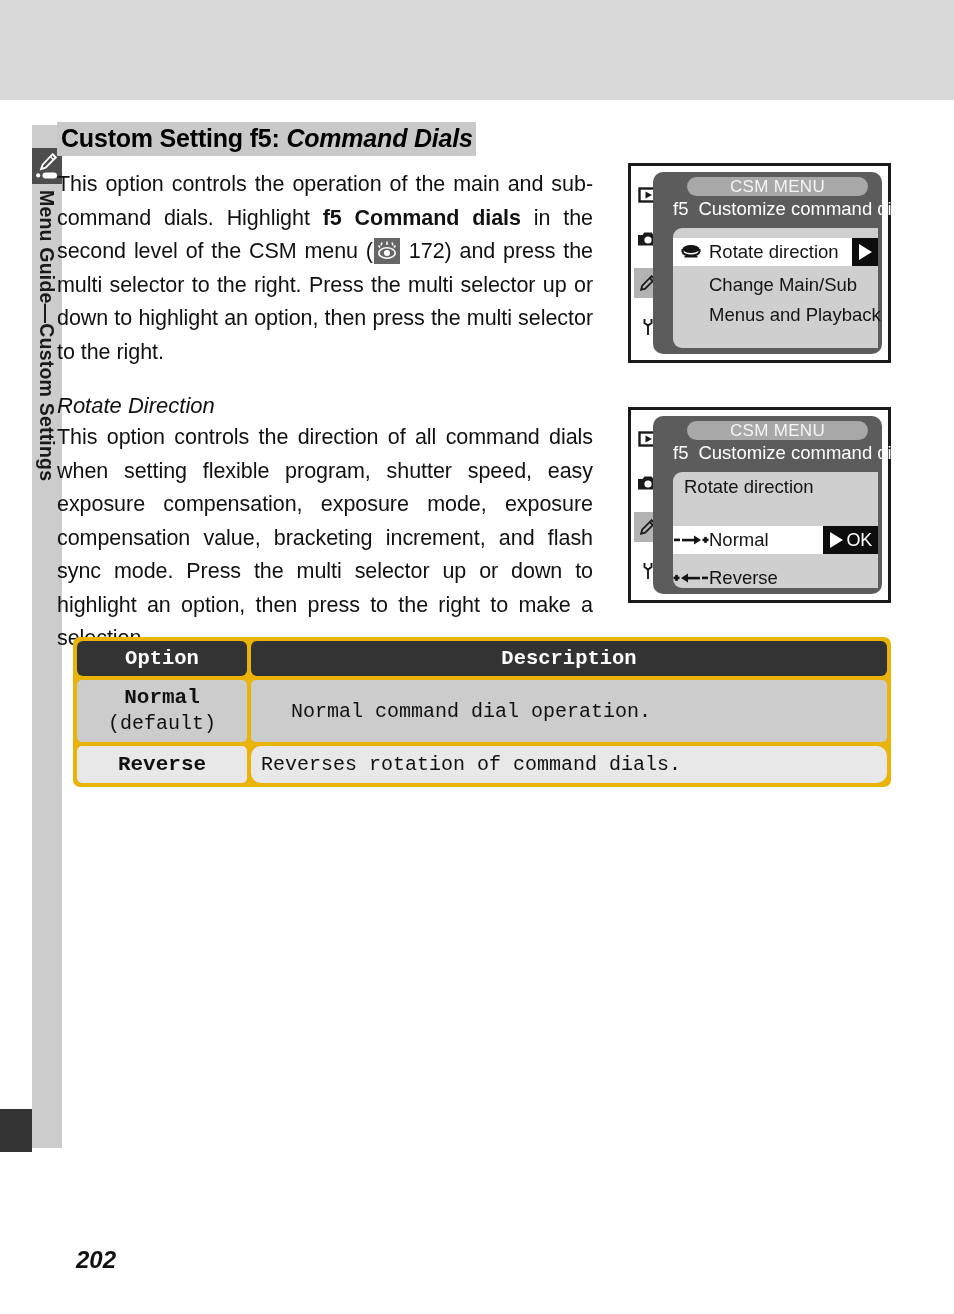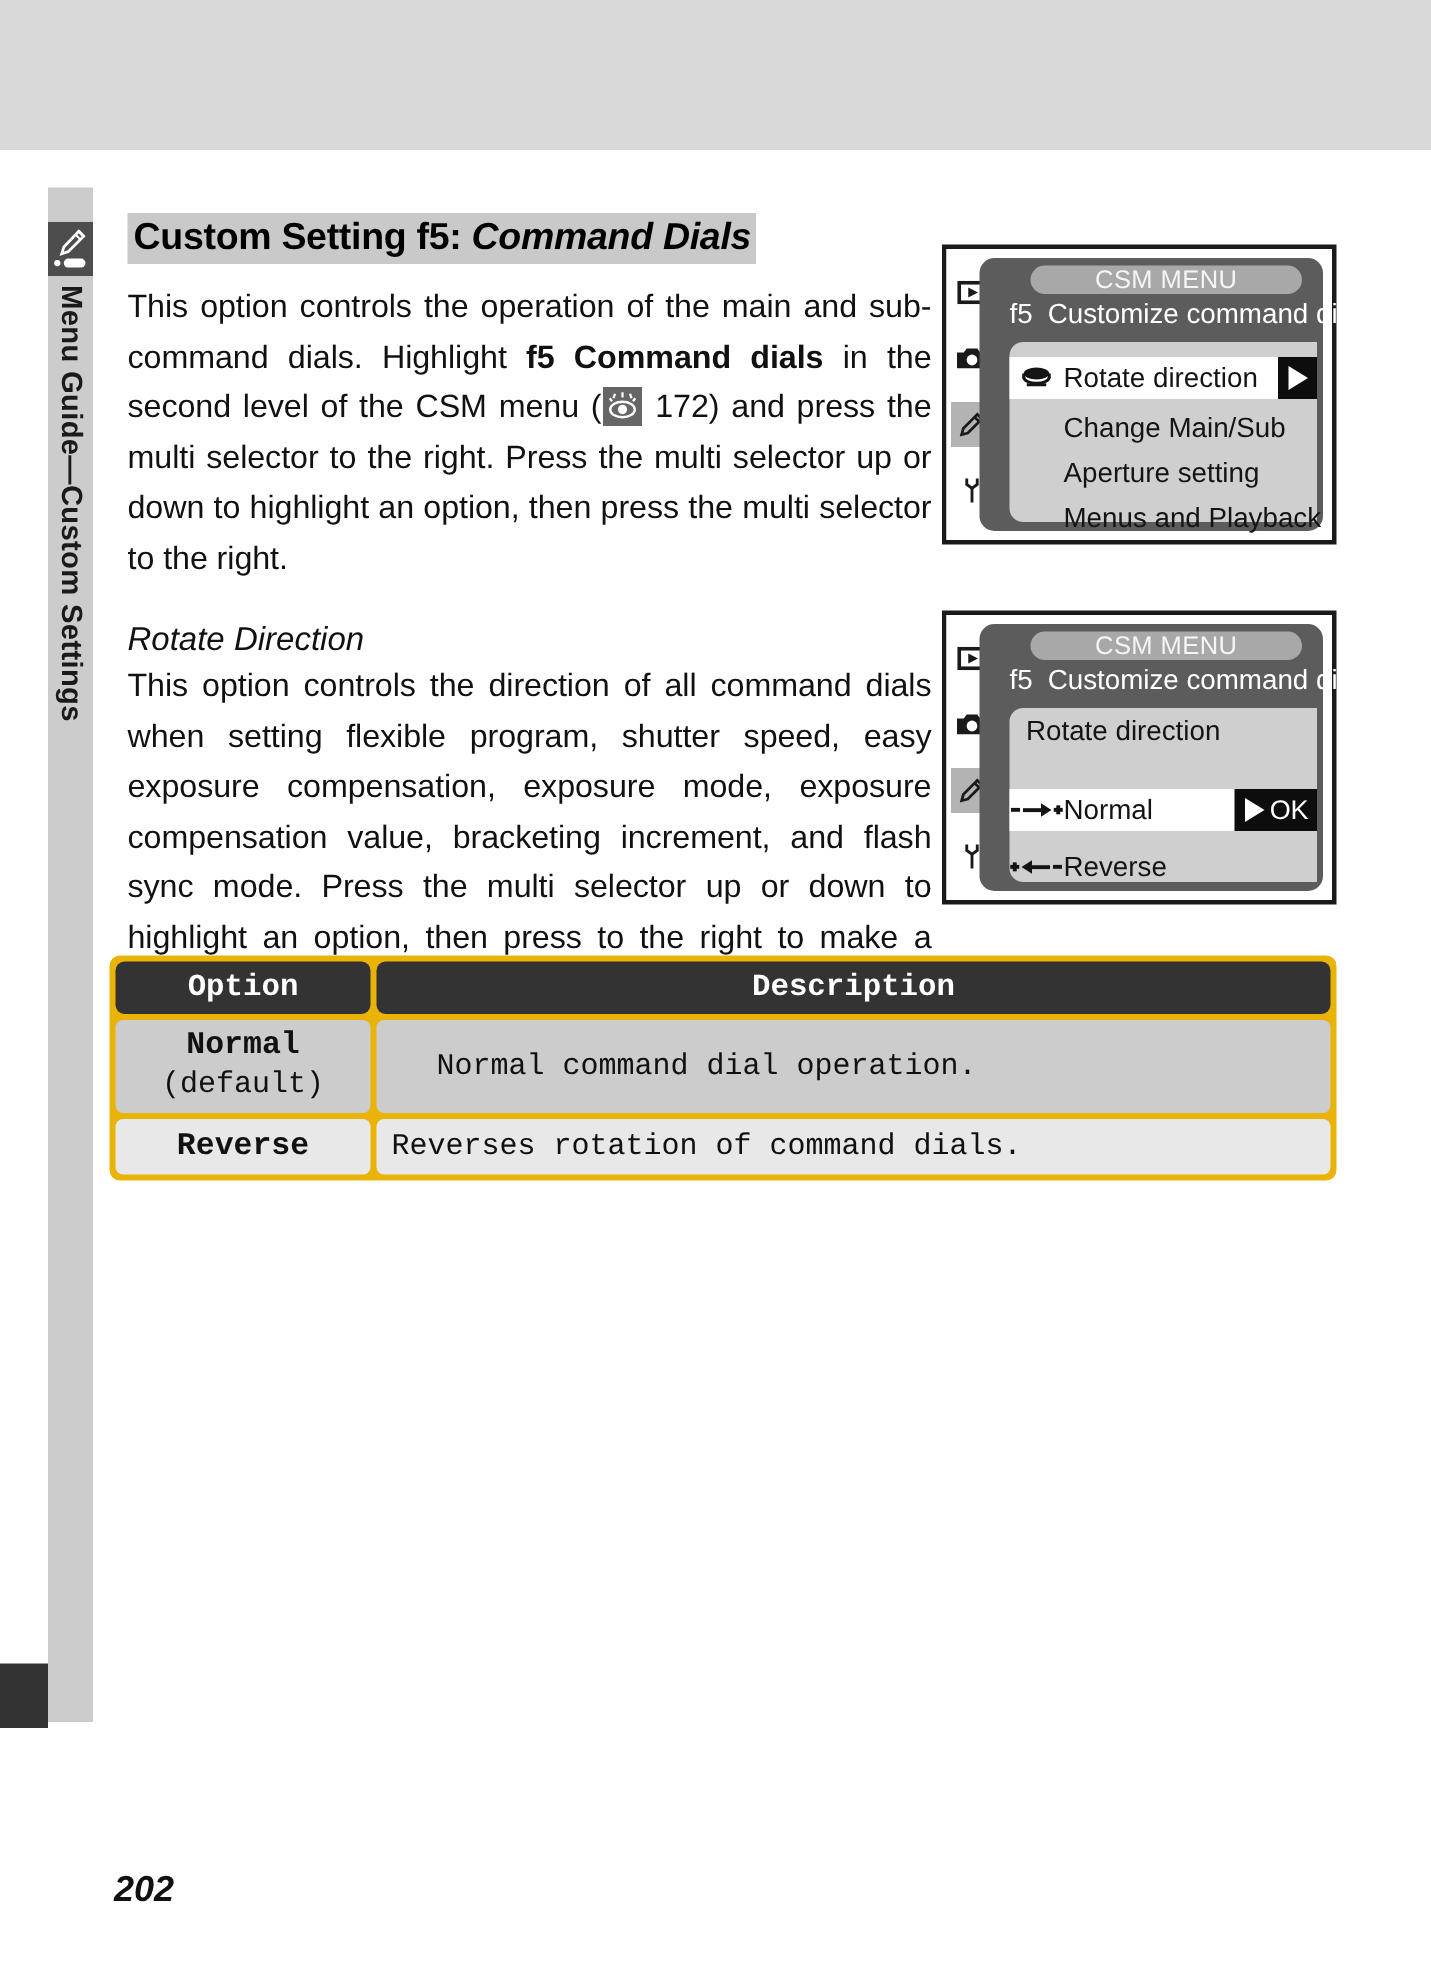--- a/index.html
+++ b/index.html
@@ -57,23 +57,22 @@
     writing-mode: vertical-rl;
     text-orientation: mixed;
     white-space: nowrap;
     line-height: 30px;
     text-align: left;
   }
 
   
   .content {
     position: absolute;
-    left: 85px; top: 122px;
+    left: 57px; top: 122px;
     width: 818px;
-    margin-top: 20px;
   }
 
   
   .heading {
     display: inline-block;
     font-size: 25px;
     font-weight: bold;
     color: #000;
     background: #c9c9c9;
     line-height: 1.15;
@@ -263,21 +262,21 @@
   .trow.r1 .opt {
     display: flex; flex-direction: column;
     align-items: center; justify-content: center;
     line-height: 26px;
     padding: 5px 10px;
   }
   .trow.r1 .opt .n { font-weight: bold; font-size: 21px; }
   .trow.r1 .opt .d { font-weight: normal; font-size: 20px; }
   .trow.r1 .desc { display: flex; align-items: center; }
   .trow.r2 .opt { font-weight: bold; font-size: 21px; display:flex; align-items:center; justify-content:center; }
-  .trow.r2 .desc { display: flex; align-items: center; }
+  .trow.r2 .desc { display: flex; align-items: center; border-radius: 10px; }
 
   
   .pagenum {
     position: absolute;
     left: 76px; top: 1246px;
     font-size: 24px;
     font-style: italic;
     font-weight: bold;
     color: #111;
   }
@@ -374,24 +373,20 @@
         </span>
         <span class="lbl">Rotate direction</span>
         <span class="arrow-badge">
             <span class="tri"></span>
           </span>
       </div>
       <div class="lcd-row" style="margin-top:5px;">
         <span class="ico"></span>
         <span class="lbl">Change Main/Sub</span>
       </div>
-      <div class="lcd-row" style="margin-top:2px;">
-        <span class="ico"></span>
-        <span class="lbl">Aperture setting</span>
-      </div>
       <div class="lcd-row" style="margin-top:2px;align-items:center;">
         <span class="ico"></span>
         <span class="lbl">Menus and Playback</span>
       </div>
     </div>
   </div>
 </div>
 
 <div class="lcd" id="lcd2">
   <div class="lcd-tabs">

